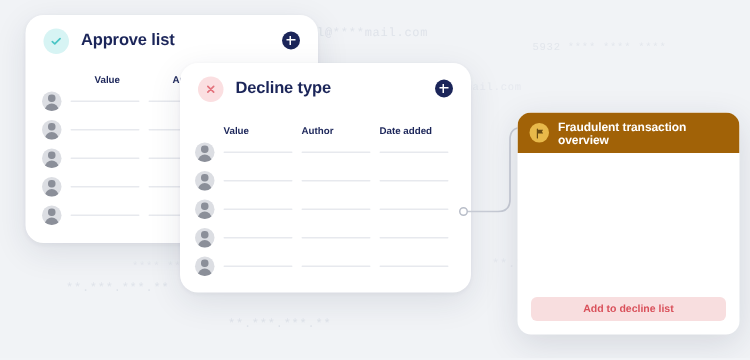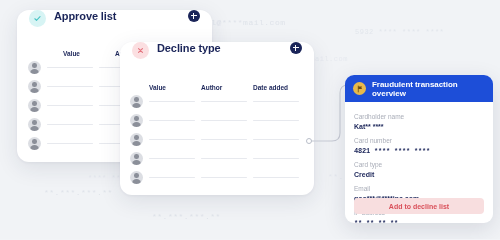--- a/index.html
+++ b/index.html
@@ -26,21 +26,21 @@
   .wm4{left:88px;top:174px;font-size:7px;color:#e6e9ef;}
   .wm5{left:44px;top:188px;font-size:8px;}
   .wm6{left:152px;top:212px;font-size:8px;}
   .wm7{left:328px;top:172px;font-size:8px;color:#e6e9ef;}
 
   
   .card{
     position:absolute;background:#ffffff;border-radius:12px;
     box-shadow:0 6px 22px rgba(31,41,72,.10), 0 1px 3px rgba(31,41,72,.05);
   }
-  .card-head{display:flex;align-items:flex-start;height:34px;padding:0 12px;}
+  .card-head{display:flex;align-items:center;height:34px;padding:0 12px;}
   .badge{
     width:17px;height:17px;border-radius:50%;
     display:flex;align-items:center;justify-content:center;flex:none;
   }
   .badge svg{display:block;}
   .badge-approve{background:#d7f4f4;}
   .badge-decline{background:#fbdfe1;}
   .card-title{
     margin-left:8px;font-size:11px;font-weight:bold;color:#1b2559;
     letter-spacing:-.1px;
@@ -100,21 +100,21 @@
   }
 
   
   #overview{
     position:absolute;left:345px;top:75px;width:148px;height:148px;
     background:#fff;border-radius:9px;
     box-shadow:0 6px 22px rgba(31,41,72,.13);
     overflow:hidden;
   }
   #overview .ov-head{
-    background:#1d4ed8;height:27px;display:flex;align-items:center;padding:0 8px;
+    background:#a16207;height:27px;display:flex;align-items:center;padding:0 8px;
   }
   .flag-badge{
     width:13px;height:13px;border-radius:50%;background:#e8b94a;
     display:flex;align-items:center;justify-content:center;flex:none;
   }
   .ov-title{margin-left:6px;font-size:8px;font-weight:bold;color:#fff;letter-spacing:-.05px;}
   .ov-body{padding:6px 9px 0 9px;}
   .f-label{font-size:6.5px;color:#a9adb8;margin-top:4px;line-height:10px;}
   .f-value{font-size:7px;color:#1b2559;font-weight:bold;line-height:10px;}
   .f-value.mono{font-family:"Liberation Mono", monospace;letter-spacing:-.2px;}
@@ -251,32 +251,16 @@
   <div id="overview">
     <div class="ov-head">
       <span class="flag-badge">
         <svg width="8" height="8" viewBox="0 0 12 12">
             <path d="M3.4 1.6 V10.4" stroke="#6b4c12" stroke-width="1.2" stroke-linecap="round" fill="none"></path>
             <path d="M3.4 2.2 H9.2 L7.9 4.1 L9.2 6.0 H3.4 Z" fill="#6b4c12"></path>
           </svg>
       </span>
       <span class="ov-title">Fraudulent transaction overview</span>
     </div>
-    <div class="ov-body">
-      <div class="f-label">Cardholder name</div>
-      <div class="f-value">Kat** ****</div>
-
-      <div class="f-label">Card number</div>
-      <div class="f-value mono">4821 **** **** ****</div>
-
-      <div class="f-label">Card type</div>
-      <div class="f-value">Credit</div>
-
-      <div class="f-label">Email</div>
-      <div class="f-value">goo***@****inc.com</div>
-
-      <div class="f-label">IP address</div>
-      <div class="f-value mono">**.**.**.**</div>
-    </div>
     <button class="decline-btn">Add to decline list</button>
   </div>
 
 </div>
 
 </body></html>

